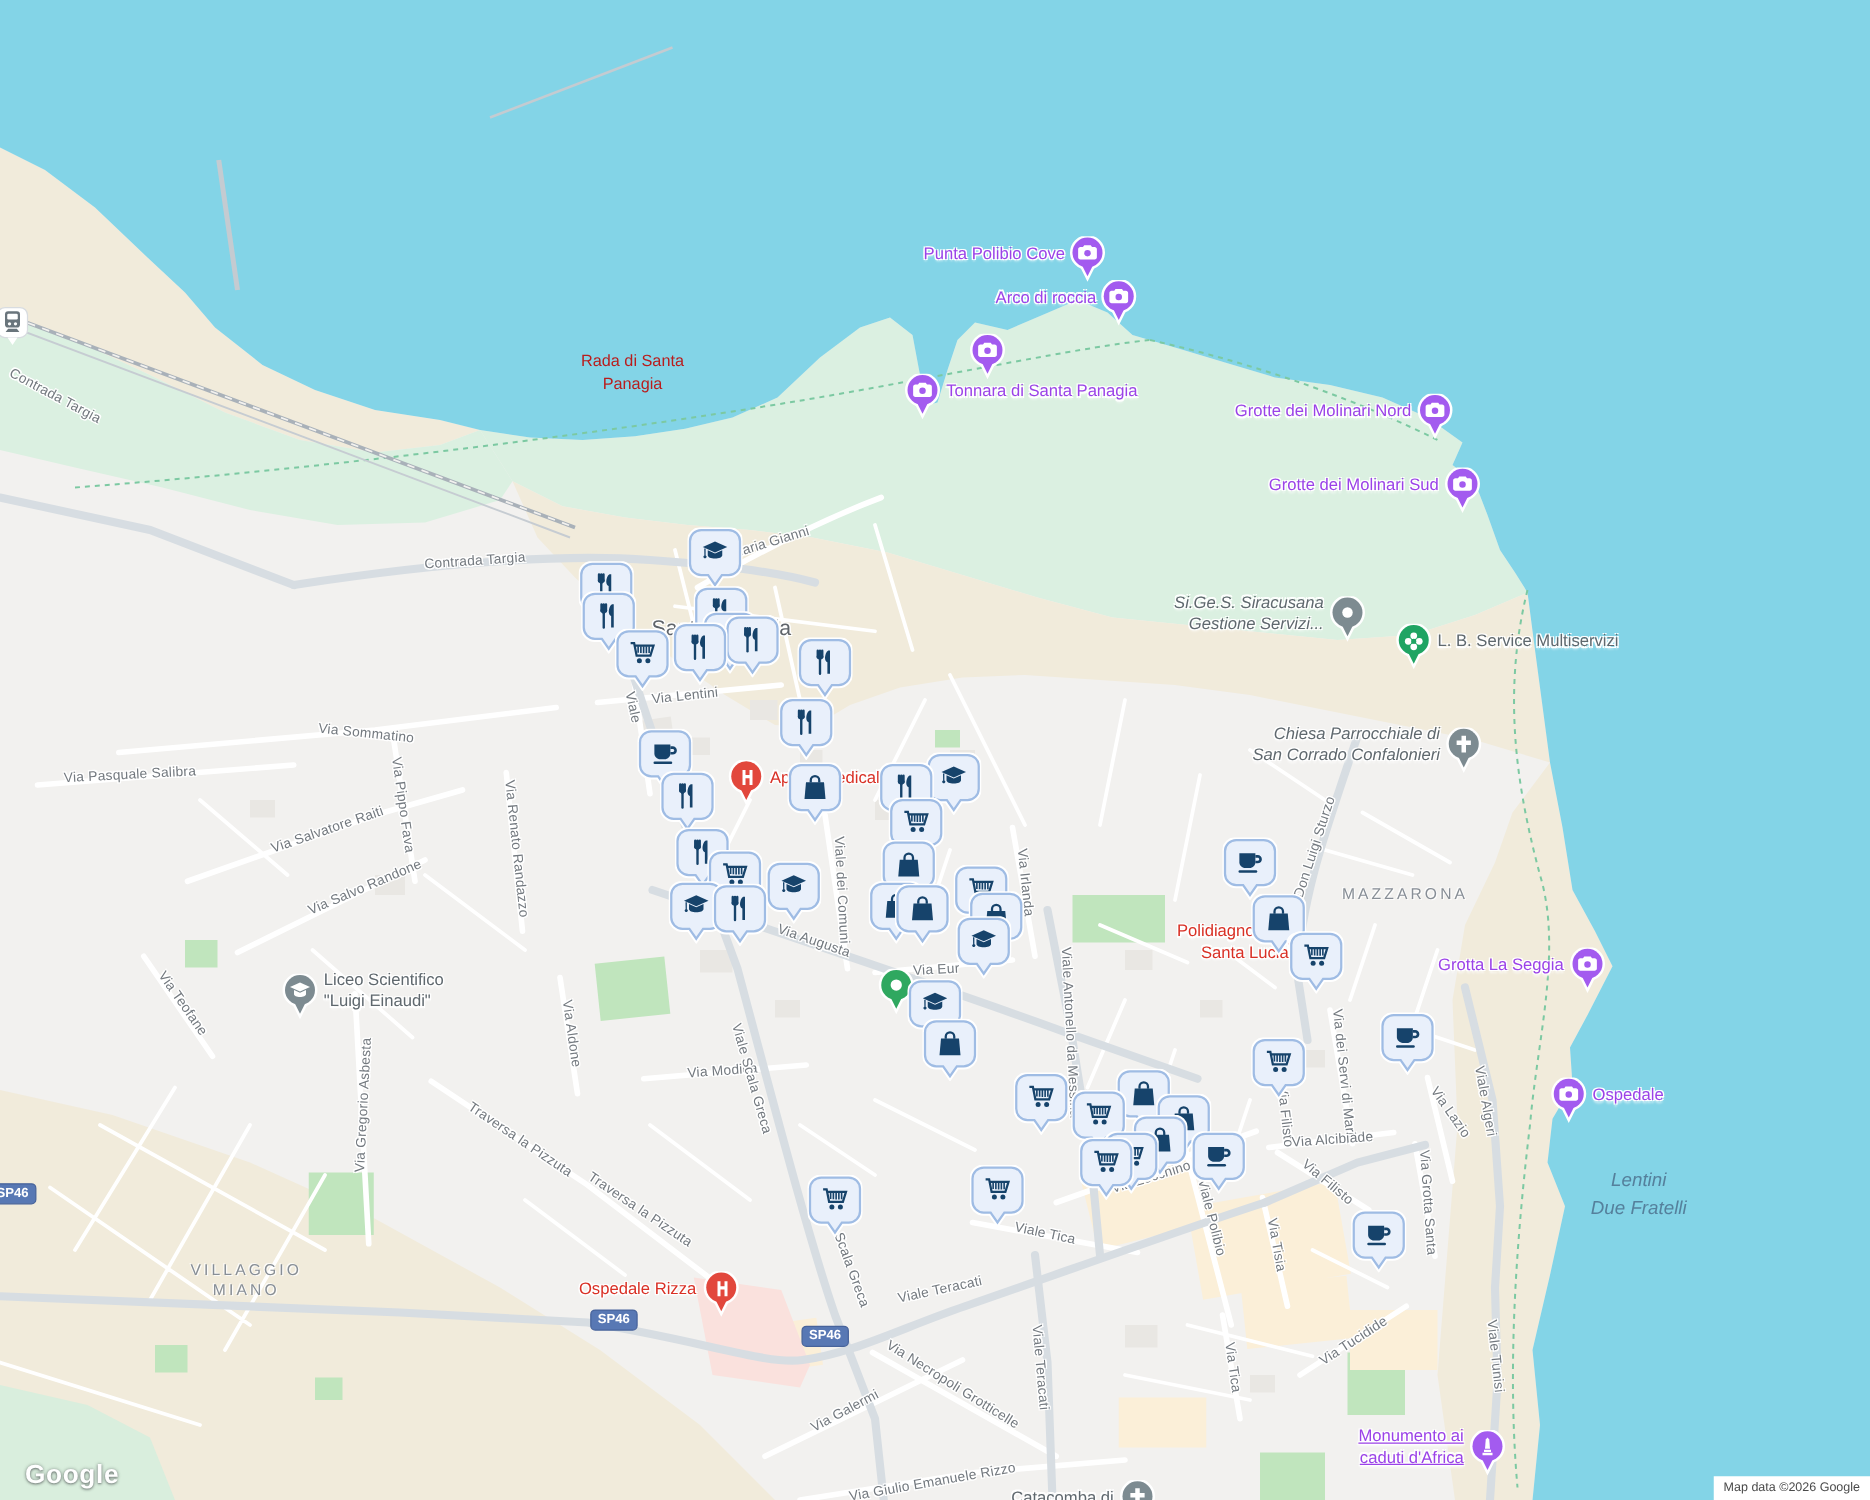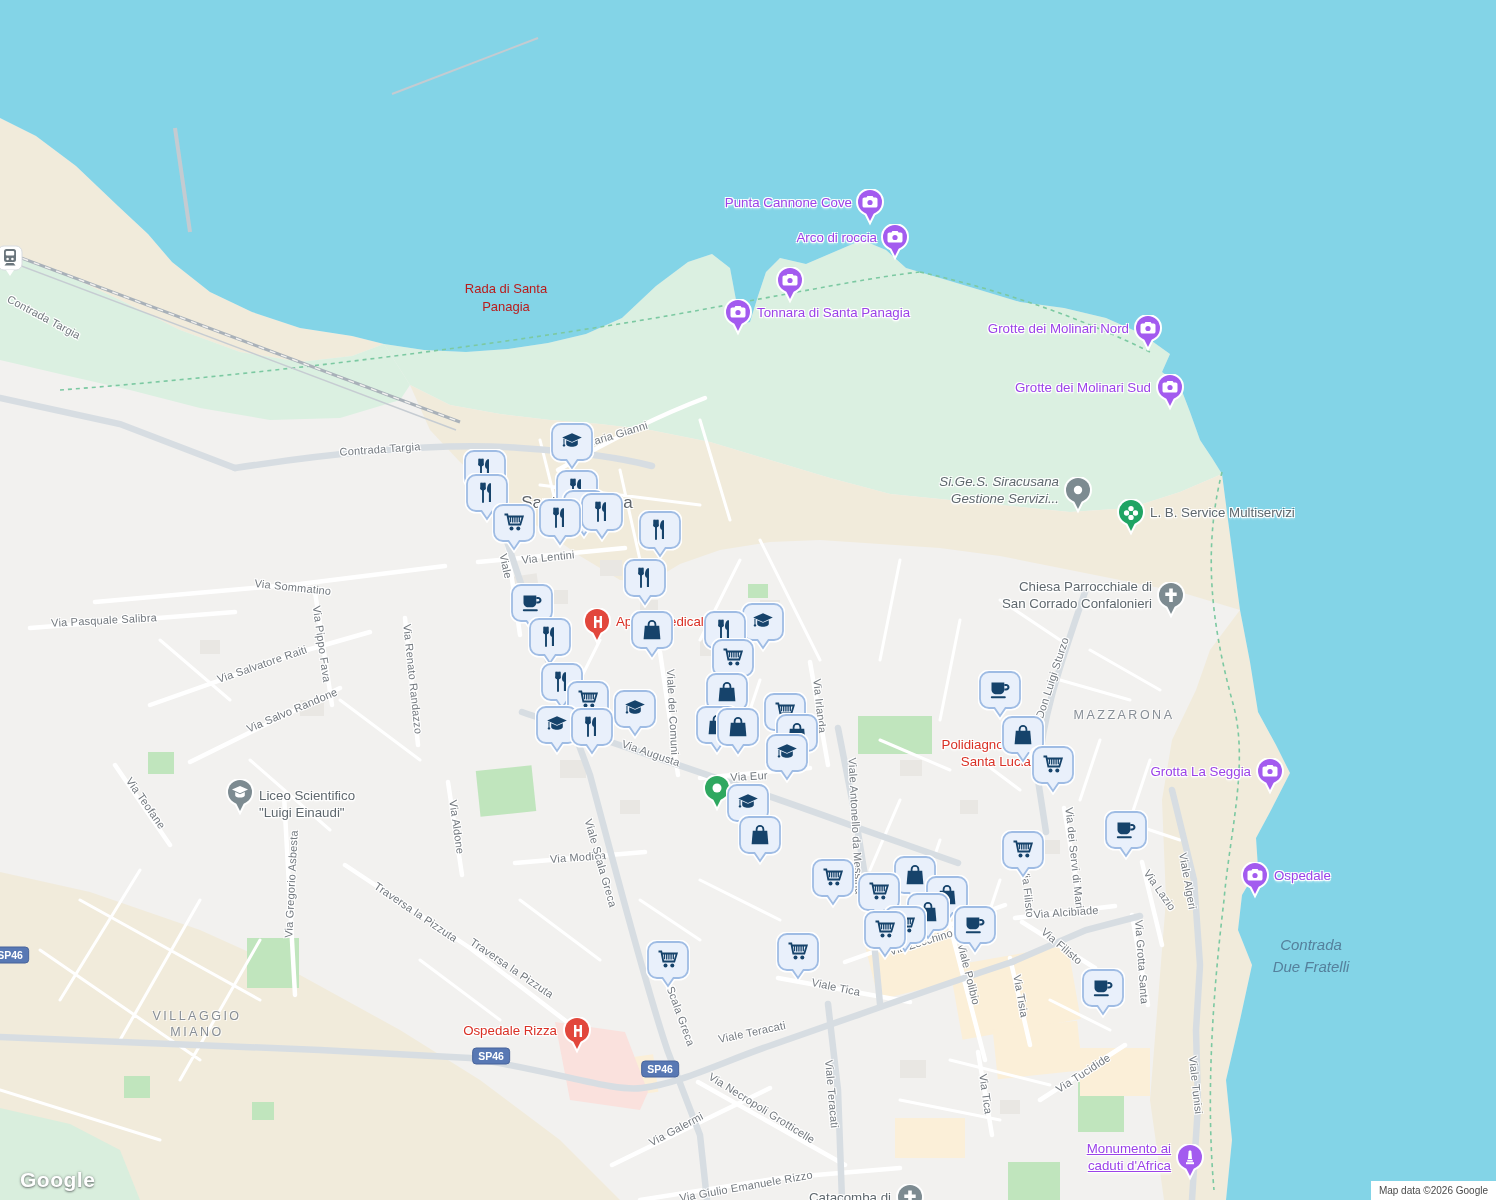--- a/index.html
+++ b/index.html
@@ -193,25 +193,25 @@
       </div>
       <div class="hood" style="left: 197px; top: 1024px;">
         <div>VILLAGGIO</div>
         <div>MIANO</div>
       </div>
       <div class="wlabel teal" style="left: 506px; top: 298px;">
         <div>Rada di Santa</div>
         <div>Panagia</div>
       </div>
       <div class="wlabel ital" style="left: 1311px; top: 956px;">
-        <div>Contrada</div>
+        <div>Lentini</div>
         <div>Due Fratelli</div>
       </div>
       <div class="plabel c-purple al-right" style="top: 193.5px; left: 852px; transform: translateX(-100%); z-index: 202;">
-        <div>Punta Cannone Cove</div>
+        <div>Punta Polibio Cove</div>
       </div>
       <div class="plabel c-purple al-right" style="top: 228.5px; left: 877px; transform: translateX(-100%); z-index: 237;">
         <div>Arco di roccia</div>
       </div>
       <div class="plabel c-purple" style="top: 303.5px; left: 757px; z-index: 312;">
         <div>Tonnara di Santa Panagia</div>
       </div>
       <div class="plabel c-purple al-right" style="top: 319.5px; left: 1129px; transform: translateX(-100%); z-index: 328;">
         <div>Grotte dei Molinari Nord</div>
       </div>
@@ -228,25 +228,25 @@
         <div>Monumento ai</div>
         <div>caduti d'Africa</div>
       </div>
       <div class="plabel c-gray al-right" style="top: 473px; left: 1059px; transform: translateX(-100%); z-index: 490; font-style: italic;">
         <div>Si.Ge.S. Siracusana</div>
         <div>Gestione Servizi...</div>
       </div>
       <div class="plabel c-gray" style="top: 503.5px; left: 1150px; z-index: 512;">
         <div>L. B. Service Multiservizi</div>
       </div>
-      <div class="plabel c-gray al-right" style="top: 578px; left: 1152px; transform: translateX(-100%); z-index: 595;">
+      <div class="plabel c-gray al-right" style="top: 578px; left: 1152px; transform: translateX(-100%); z-index: 595; font-style: italic;">
         <div>Chiesa Parrocchiale di</div>
         <div>San Corrado Confalonieri</div>
       </div>
-      <div class="plabel c-gray" style="top: 775px; left: 259px; z-index: 792; margin-top: 12px;">
+      <div class="plabel c-gray" style="top: 775px; left: 259px; z-index: 792;">
         <div>Liceo Scientifico</div>
         <div>"Luigi Einaudi"</div>
       </div>
       <div class="plabel c-red al-right" style="top: 1021.5px; left: 557px; transform: translateX(-100%); z-index: 1030;">
         <div>Ospedale Rizza</div>
       </div>
       <div class="plabel c-gray al-right" style="top: 1188.5px; left: 891px; transform: translateX(-100%); z-index: 1197;">
         <div>Catacomba di</div>
       </div>
       <div class="plabel c-red" style="top: 612.5px; left: 616px; z-index: 300;">

